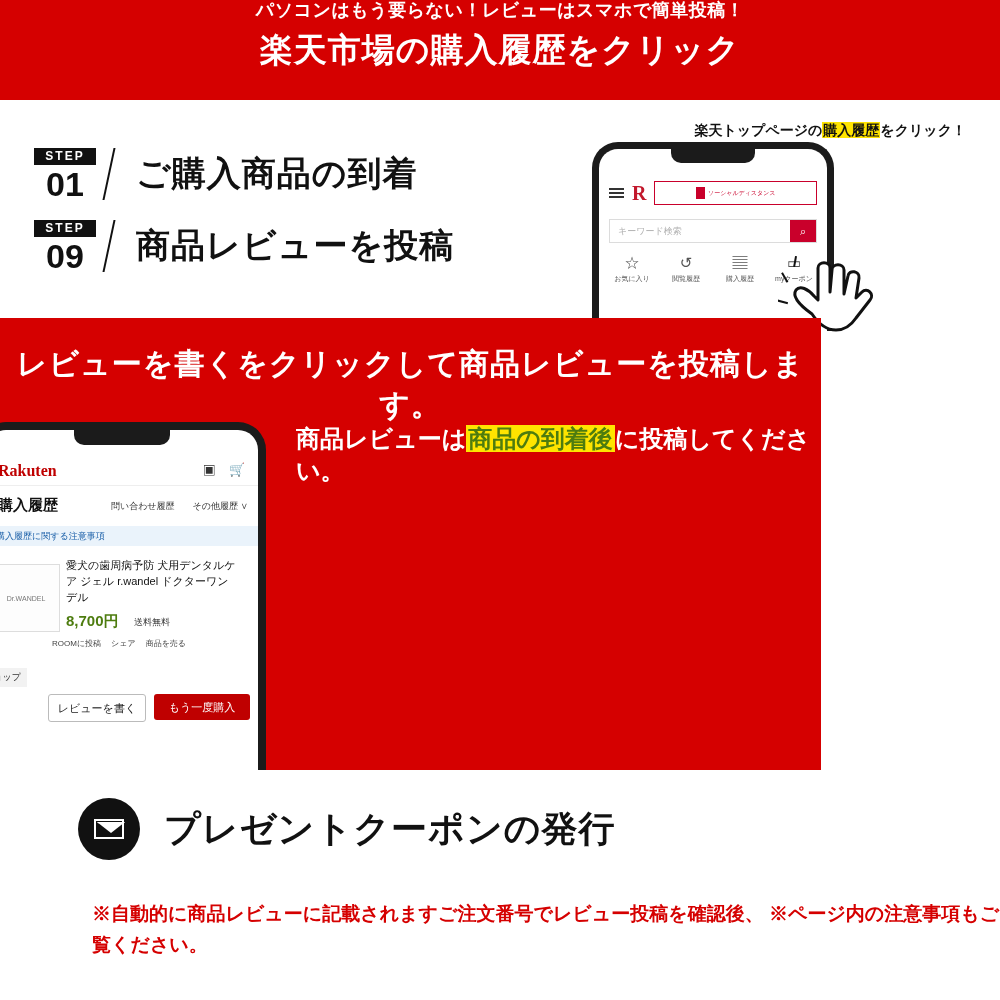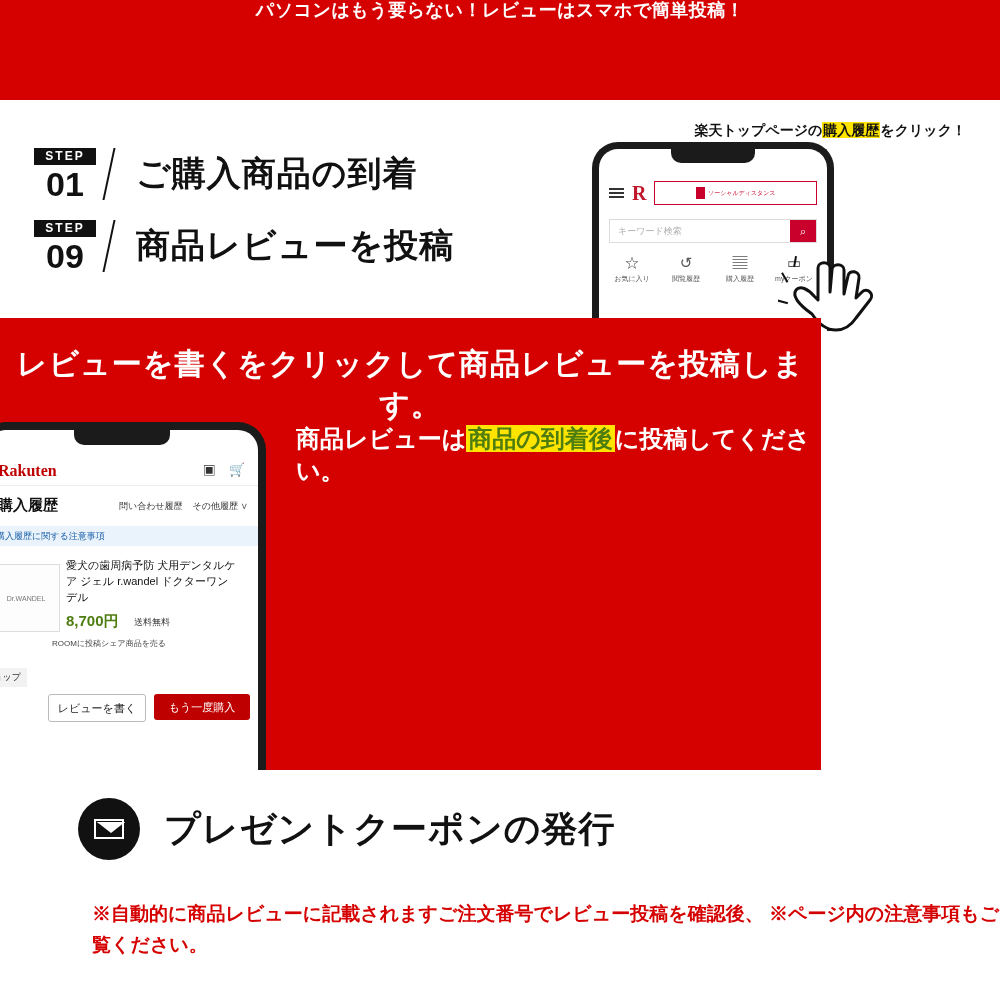--- a/index.html
+++ b/index.html
@@ -342,21 +342,21 @@
     font-size: 15px;
     font-weight: bold;
     color: #111;
   }
   .pl-tabs {
     position: absolute;
     right: 10px; top: 70px;
     font-size: 9px;
     color: #333;
     display: flex;
-    gap: 10px;
+    gap: 18px;
   }
   .pl-notice {
     position: absolute;
     left: 0; top: 96px;
     width: 100%;
     height: 20px;
     background: #eaf3fb;
     font-size: 9px;
     color: #1a5fa8;
     display: flex;
@@ -397,20 +397,21 @@
     left: 148px; top: 186px;
     font-size: 9px;
     color: #333;
   }
   .pl-links {
     position: absolute;
     left: 66px; top: 208px;
     font-size: 8px;
     color: #444;
     display: flex;
+    gap: 10px;
   }
   .pl-shop {
     position: absolute;
     left: -8px; top: 238px;
     font-size: 9px;
     color: #333;
     background: #f2f2f2;
     padding: 3px 6px;
   }
   .pl-btn-review {
@@ -597,20 +598,21 @@
   }
   .coupon-notes .indent { padding-left: 22px; display: block; }
 </style>
 </head>
 <body>
 
 <div class="page">
 
   <div class="band-top">
     <div class="line1">パソコンはもう要らない！レビューはスマホで簡単投稿！</div>
+    <div class="line2">楽天市場の購入履歴をクリック</div>
   </div>
 
   <div class="sec-steps">
 
     <div class="steps-left">
       <div class="step-row">
         <div class="step-badge">
           <span class="step-word">STEP</span>
           <span class="step-num">01</span>
         </div>

